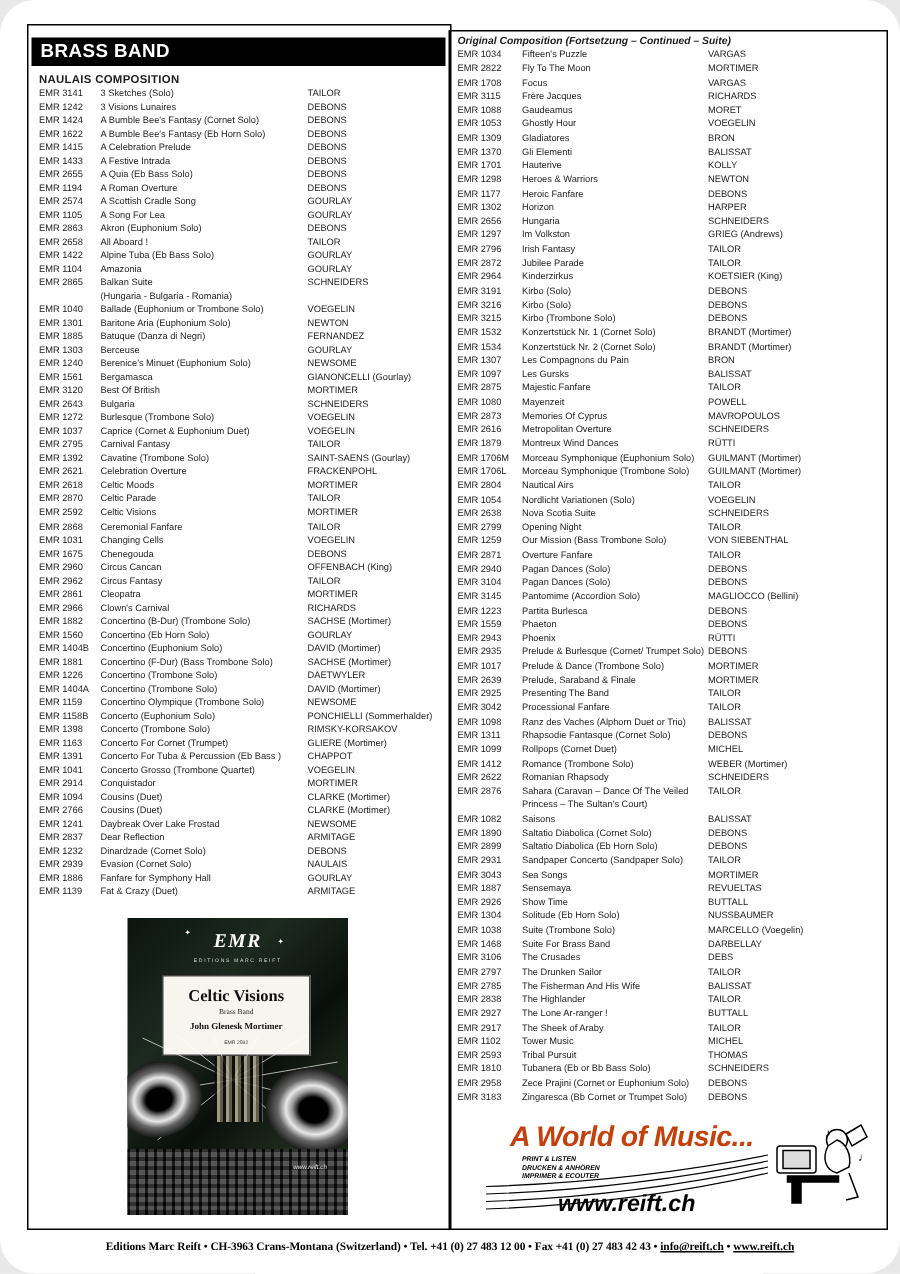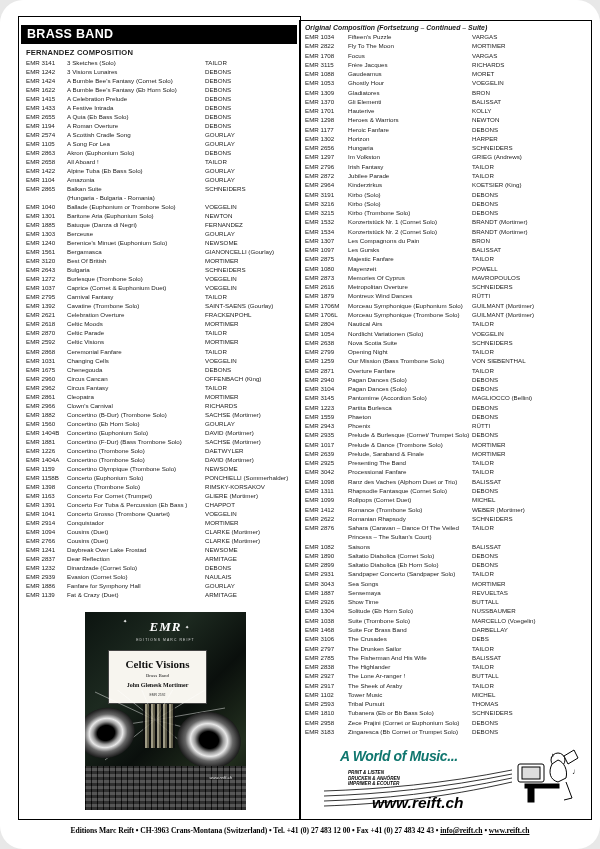--- a/index.html
+++ b/index.html
@@ -18,21 +18,21 @@
   .rows-right .row{height:9.27px;}
   .row span{position:absolute;top:0;font-size:6.2px;line-height:9px;}
   .rows-left .num{left:0;}
   .rows-left .title{left:41px;}
   .rows-left .composer{left:179px;}
   .rows-right .num{left:0;}
   .rows-right .title{left:43px;}
   .rows-right .composer{left:167px;}
 
   
-  .cd{position:absolute;left:85px;top:612px;width:161px;height:198px;
+  .cd{position:absolute;left:85px;top:612px;width:147px;height:198px;
       background:linear-gradient(135deg,#0c1410 0%,#1d2a20 30%,#0a0f0c 55%,#23301f 80%,#0a0d0a 100%);overflow:hidden;}
   .cd-emr{position:absolute;left:0;right:0;top:7px;text-align:center;color:#fff;
       font-family:"Liberation Serif",serif;font-style:italic;font-weight:bold;font-size:13px;letter-spacing:1px;}
   .cd-spark{position:absolute;color:#fff;font-size:5px;}
   .cd-pub{position:absolute;left:0;right:0;top:26px;text-align:center;color:#ddd;font-size:3.4px;letter-spacing:1.1px;}
   .cd-titlebox{position:absolute;left:23px;top:38px;width:99px;height:54px;background:#f7f5ef;border:1px solid #444;
       text-align:center;box-sizing:border-box;padding-top:7px;}
   .cd-title{font-family:"Liberation Serif",serif;font-weight:bold;font-size:11px;color:#111;}
   .cd-sub{font-family:"Liberation Serif",serif;font-size:5px;margin-top:3px;color:#222;}
   .cd-comp{font-family:"Liberation Serif",serif;font-weight:bold;font-size:6px;margin-top:4px;color:#111;}
@@ -43,41 +43,41 @@
   .bell-r{left:92px;top:100px;width:64px;height:56px;transform:rotate(14deg);}
   .pipes{position:absolute;left:58px;top:92px;width:32px;height:44px;opacity:.85;
       background:repeating-linear-gradient(90deg,#0c0c0c 0 2px,#b9b39a 2px 4px,#6d6752 4px 6px);}
   .seats{position:absolute;left:0;right:0;bottom:0;height:44px;
       background:repeating-linear-gradient(90deg,rgba(0,0,0,.55) 0 1.5px,rgba(255,255,255,.14) 1.5px 6px),
                  repeating-linear-gradient(0deg,#0d0d0d 0 3px,#3a3a3a 3px 6px);}
   .cd-web{position:absolute;right:14px;bottom:30px;color:#eee;font-size:4.2px;font-style:italic;}
 
   
   .wom{position:absolute;left:322px;top:748px;width:262px;height:66px;}
-  .wom-title{position:absolute;left:18px;top:0;font-weight:bold;font-style:italic;font-size:14px;letter-spacing:-.4px;color:#0f766e;}
+  .wom-title{position:absolute;left:18px;top:0;font-weight:bold;font-style:italic;font-size:19px;letter-spacing:-.4px;color:#c2410c;}
   .wom-langs{position:absolute;left:26px;top:22px;font-weight:bold;font-style:italic;font-size:4.6px;line-height:5.6px;color:#000;}
   .wom-web{position:absolute;left:50px;top:46px;font-weight:bold;font-style:italic;font-size:15.5px;color:#000;}
   .wom-svg{position:absolute;left:0;top:0;}
 
   
   .footer{position:absolute;left:0;right:0;top:826px;text-align:center;
       font-family:"Liberation Serif",serif;font-weight:bold;font-size:7.6px;letter-spacing:-.05px;color:#000;}
   .footer .lnk{text-decoration:underline;}
 </style>
 </head>
 <body>
 
 <div class="page">
 
   <div class="box-left"></div>
   <div class="box-right"></div>
 
   <div class="bar">BRASS BAND</div>
 
-  <div class="sec-title-left">FERNANDEZ COMPOSITION</div>
+  <div class="sec-title-left">NAULAIS COMPOSITION</div>
   <div class="sec-title-right">Original Composition (Fortsetzung – Continued – Suite)</div>
 
   <div class="rows rows-left" id="rows-left">
       <div class="row">
         <span class="num">EMR 3141</span>
         <span class="title">3 Sketches (Solo)</span>
         <span class="composer">TAILOR</span>
       </div>
       <div class="row">
         <span class="num">EMR 1242</span>

